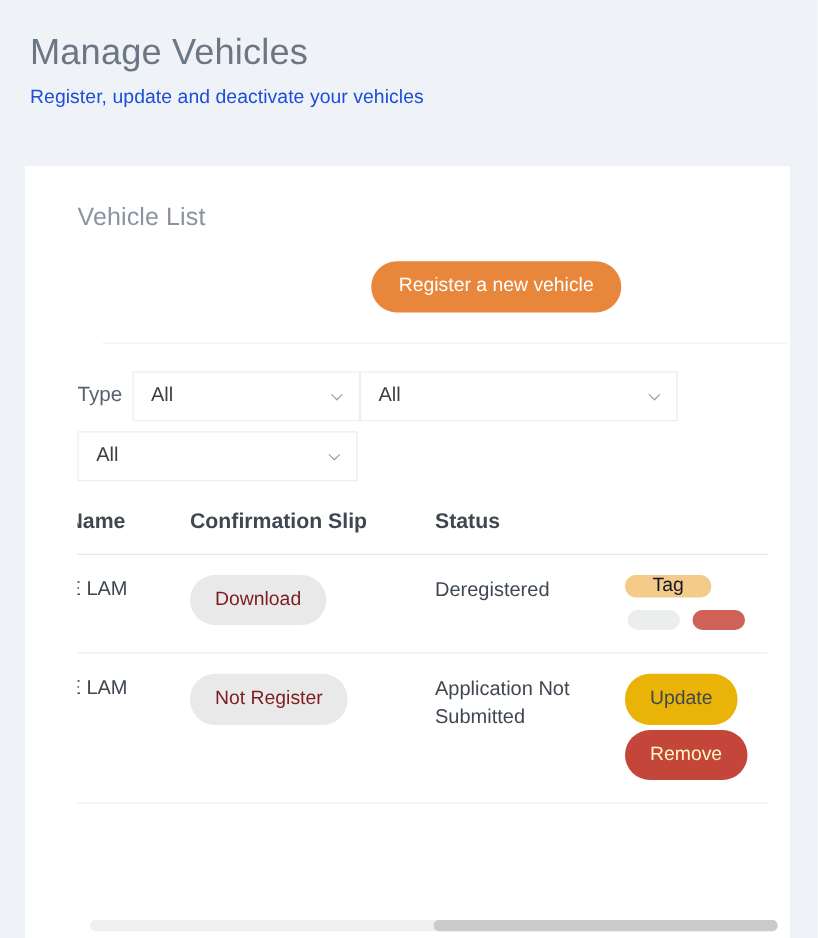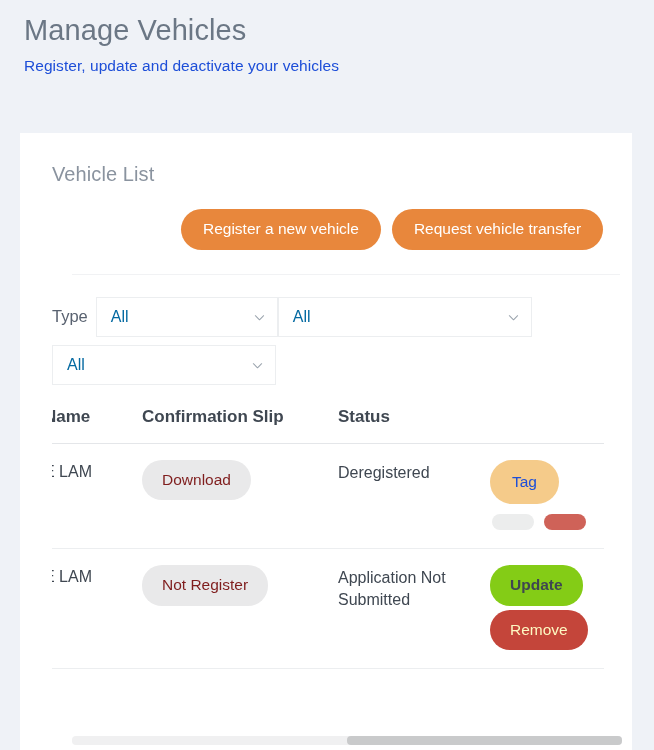--- a/index.html
+++ b/index.html
@@ -11,21 +11,21 @@
   }
 
   body {
     background: #eff2f7;
     font-family: "Liberation Sans", sans-serif;
     -webkit-font-smoothing: antialiased;
   }
 
   
   .page-header {
-    padding: 12px 0 0 24px;
+    padding: 24px 0 0 24px;
     background: #eff2f7;
   }
   .page-title {
     font-size: 29px;
     font-weight: 400;
     color: #6b7785;
     letter-spacing: 0.1px;
     line-height: 1.25;
   }
   .page-subtitle {
@@ -42,20 +42,21 @@
     left: 20px;
     top: 133px;
     width: 612px;
     height: 640px;
     background: #ffffff;
     overflow: hidden;
   }
 
   .card-inner {
     padding: 30px 0 0 32px;
+    margin-left: 10px;
   }
 
   .card-title {
     font-size: 20px;
     font-weight: 400;
     color: #8a939f;
     letter-spacing: 0.1px;
   }
 
   
@@ -112,21 +113,21 @@
     height: 40px;
     display: flex;
     align-items: center;
     padding: 0 34px 0 14px;
   }
   .select-box.w-type  { width: 182px; }
   .select-box.w-cat   { width: 254px; }
   .select-box.w-owner { width: 224px; }
   .select-value {
     font-size: 16px;
-    color: #0369a1;
+    color: #404040;
   }
   .chev {
     position: absolute;
     right: 12px;
     top: 50%;
     width: 11px;
     height: 11px;
     margin-top: -5px;
   }
   .chev svg { display: block; }
@@ -183,28 +184,27 @@
     cursor: pointer;
     white-space: nowrap;
   }
   .pill-disabled {
     background: #e9e9ea;
     color: #7f1d1d;
     cursor: default;
   }
   .pill-tag {
     background: #f5cb8a;
-    color: #1d4ed8;
-    padding: 13px 22px;
+    color: #0f172a;
+    padding: 0 22px;
     border-radius: 24px;
   }
   .pill-update {
-    background: #84cc16;
+    background: #eab308;
     color: #3f4751;
-    font-weight: bold;
   }
   .pill-remove {
     background: #c4453a;
     color: #fef9c3;
   }
 
   .action-stack {
     display: flex;
     flex-direction: column;
     align-items: flex-start;
@@ -253,21 +253,20 @@
   <div class="page-subtitle">Register, update and deactivate your vehicles</div>
 </div>
 
 <div class="card">
   <div class="card-inner">
 
     <div class="card-title">Vehicle List</div>
 
     <div class="action-row">
       <button class="btn-primary">Register a new vehicle</button>
-      <button class="btn-primary">Request vehicle transfer</button>
     </div>
 
     <div class="divider"></div>
 
     <div class="filters">
 
       <div class="filter-item">
         <span class="filter-label">Type</span>
         <div class="select-box w-type">
           <span class="select-value">All</span>

